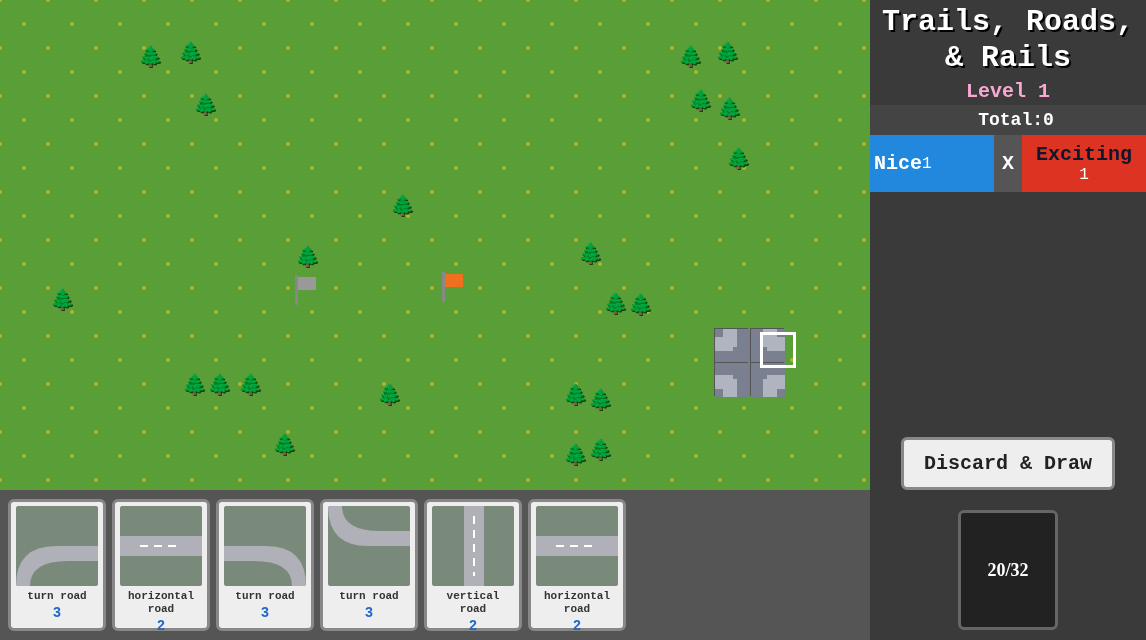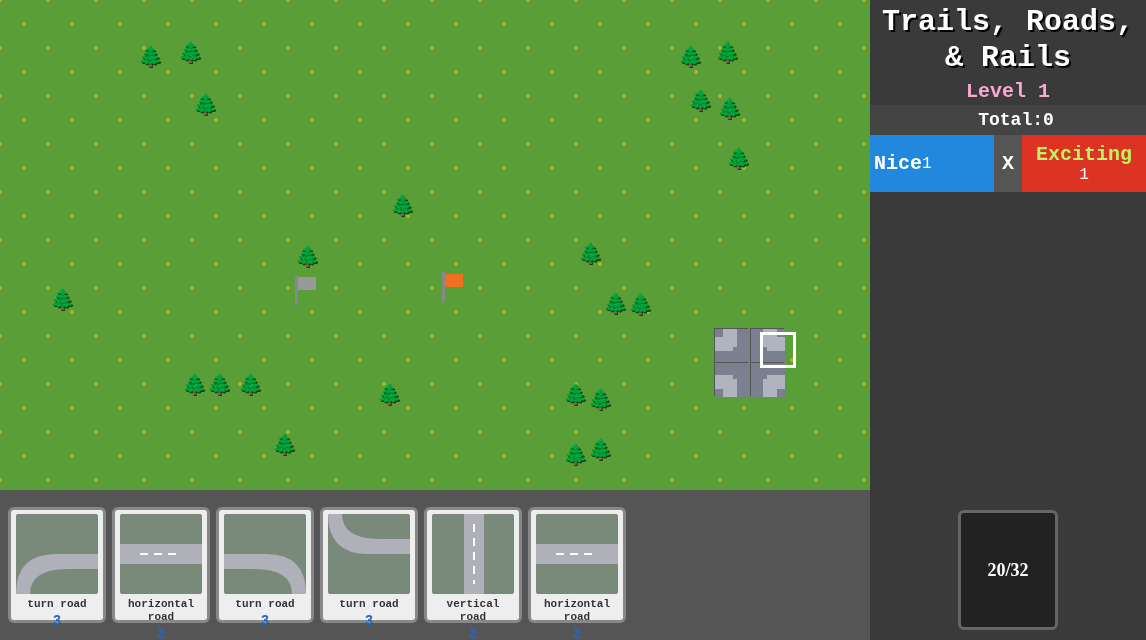--- a/index.html
+++ b/index.html
@@ -85,21 +85,21 @@
       height: 150px;
       background: #555;
       display: flex;
       align-items: center;
       padding: 0 8px;
       gap: 6px;
     }
 
     .card {
       width: 98px;
-      height: 116px;
+      height: 132px;
       background: #eee;
       border: 3px solid #888;
       border-radius: 6px;
       display: flex;
       flex-direction: column;
       align-items: center;
       padding: 4px;
       cursor: pointer;
       flex-shrink: 0;
     }
@@ -228,21 +228,21 @@
     .score-btn-exciting {
       background: #dd3322;
       flex: 1;
       display: flex;
       flex-direction: column;
       align-items: center;
       padding: 8px 4px;
       cursor: pointer;
     }
     .score-btn-exciting-label {
-      color: #bef264;
+      color: #0f172a;
       font-size: 20px;
       font-weight: bold;
       font-family: 'Courier New', monospace;
     }
     .score-btn-exciting-count {
       color: #fff;
       font-size: 16px;
       font-family: 'Courier New', monospace;
     }
 
@@ -474,18 +474,19 @@
       <span>X</span>
     </div>
     <div class="score-btn-exciting">
       <span class="score-btn-exciting-label">Exciting</span>
       <span class="score-btn-exciting-count">1</span>
     </div>
   </div>
 
   <div id="sidebar-spacer"></div>
 
+  <button id="discard-btn">Discard &amp; Draw</button>
 
   <div id="deck-counter">
     <span id="deck-count-text">20/32</span>
   </div>
 
 </div>
 
 </body></html>

